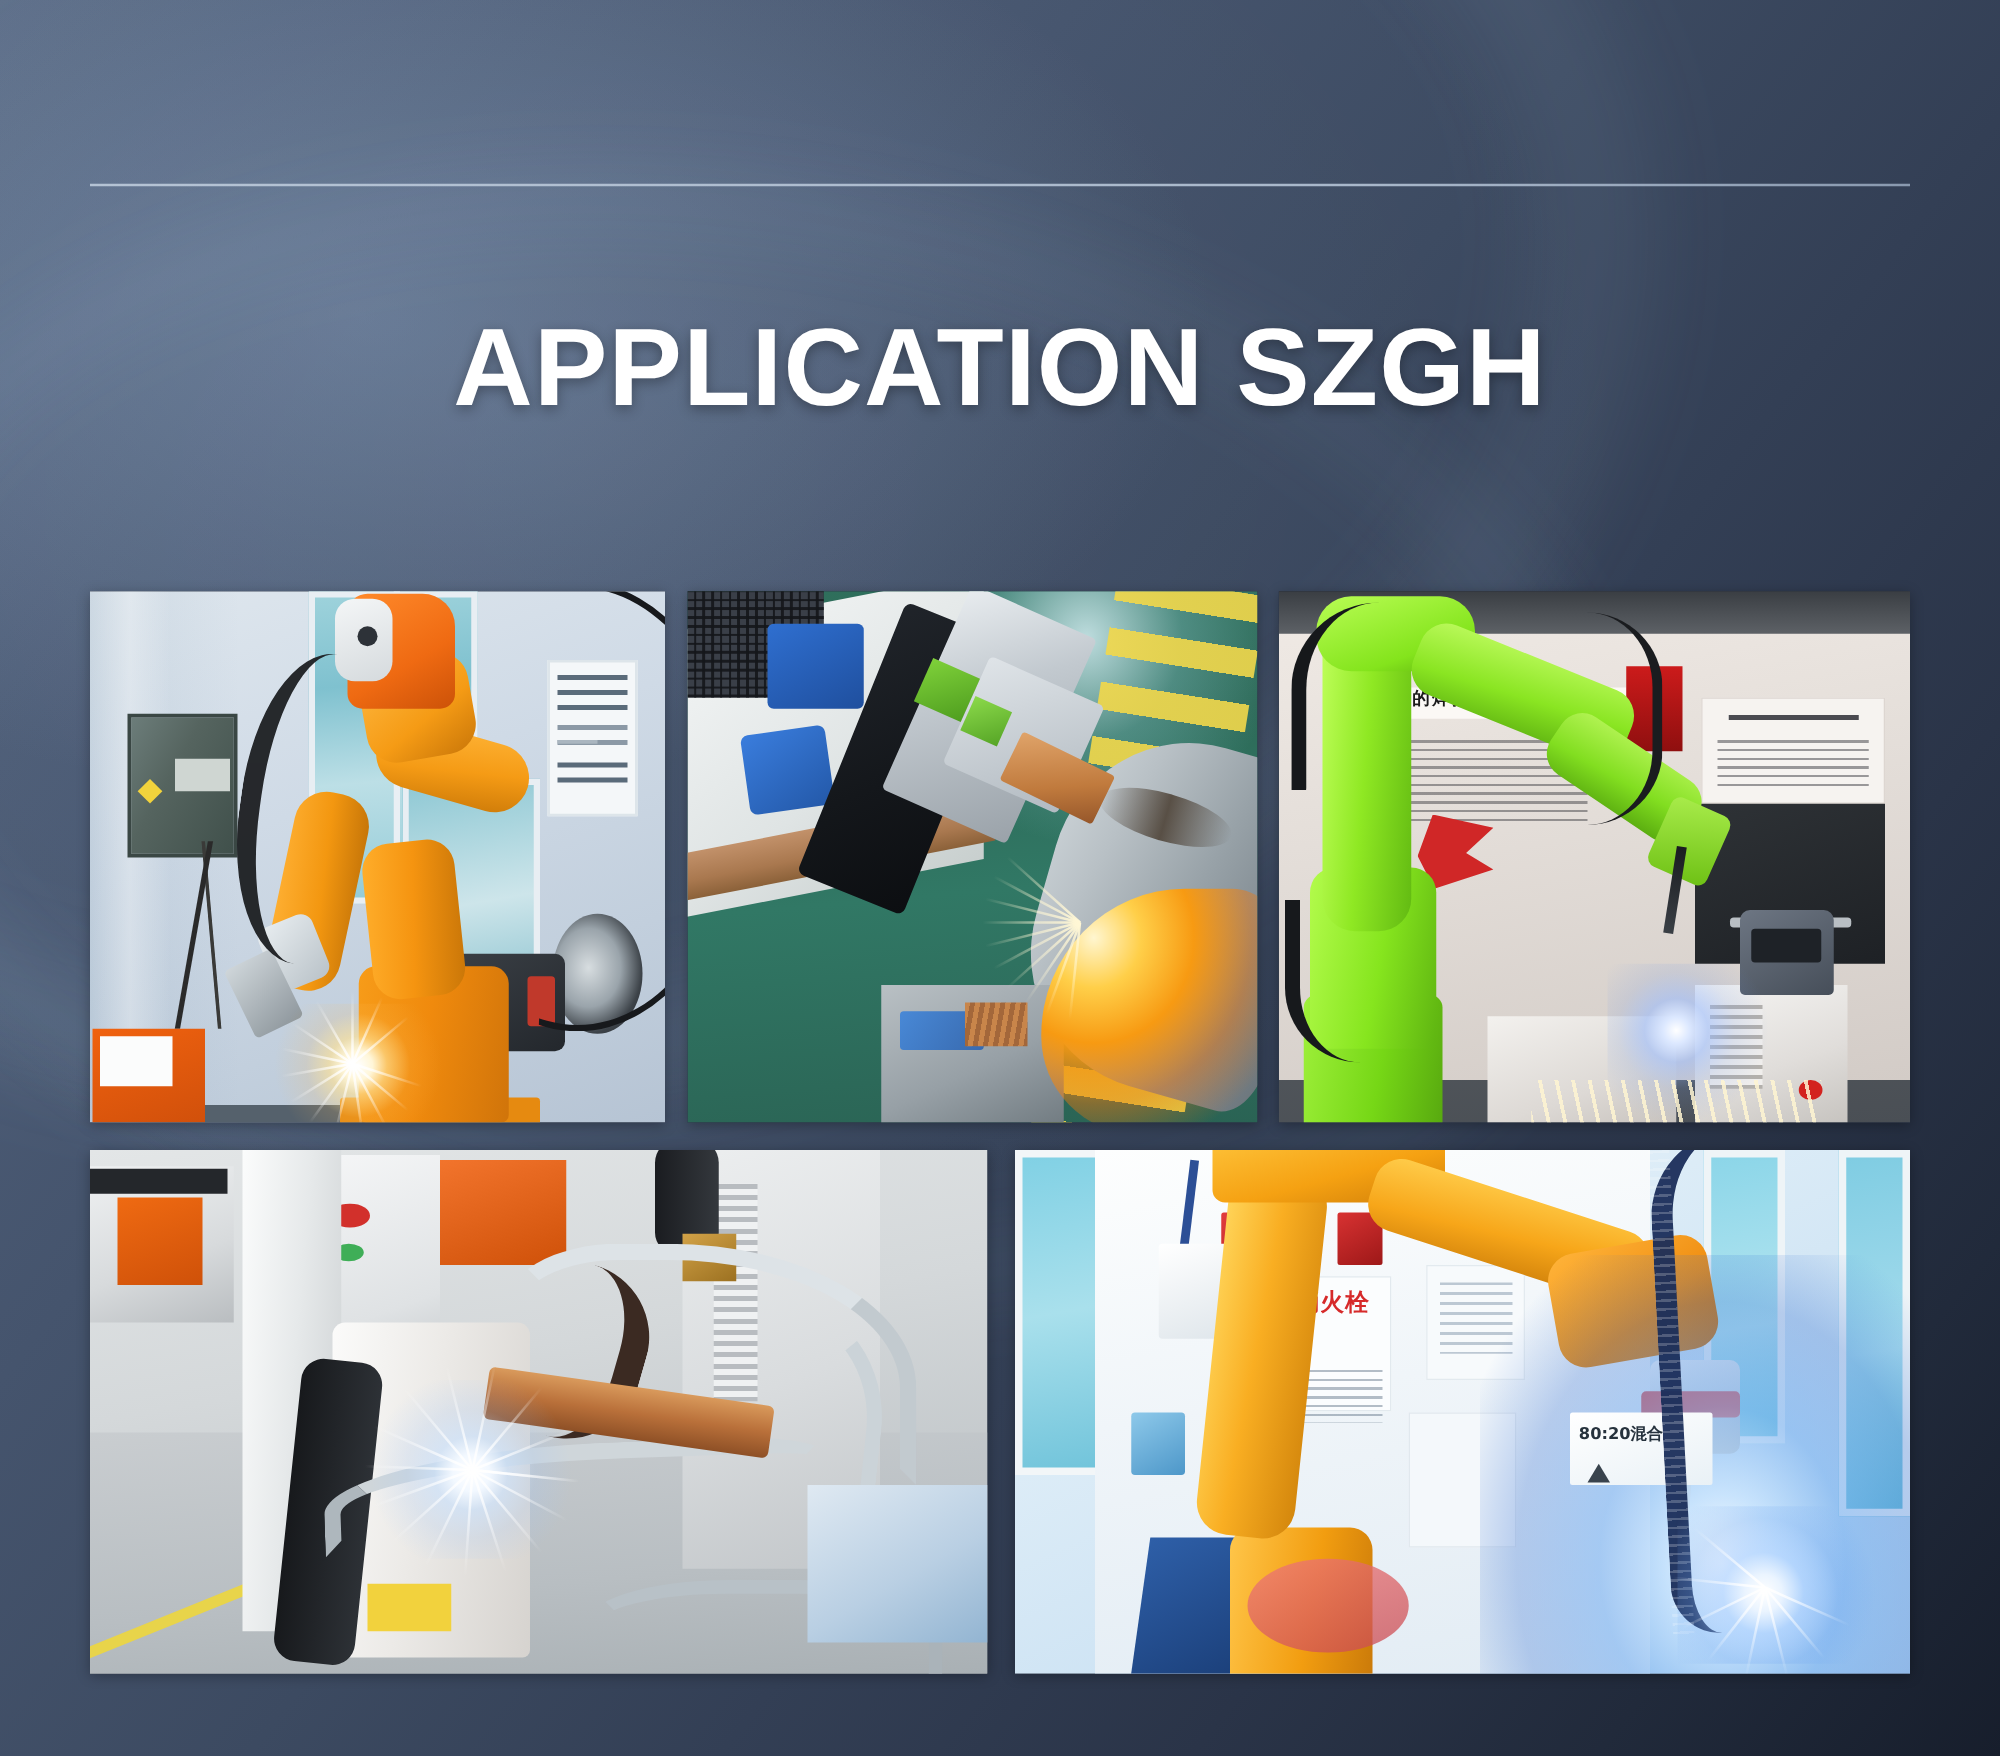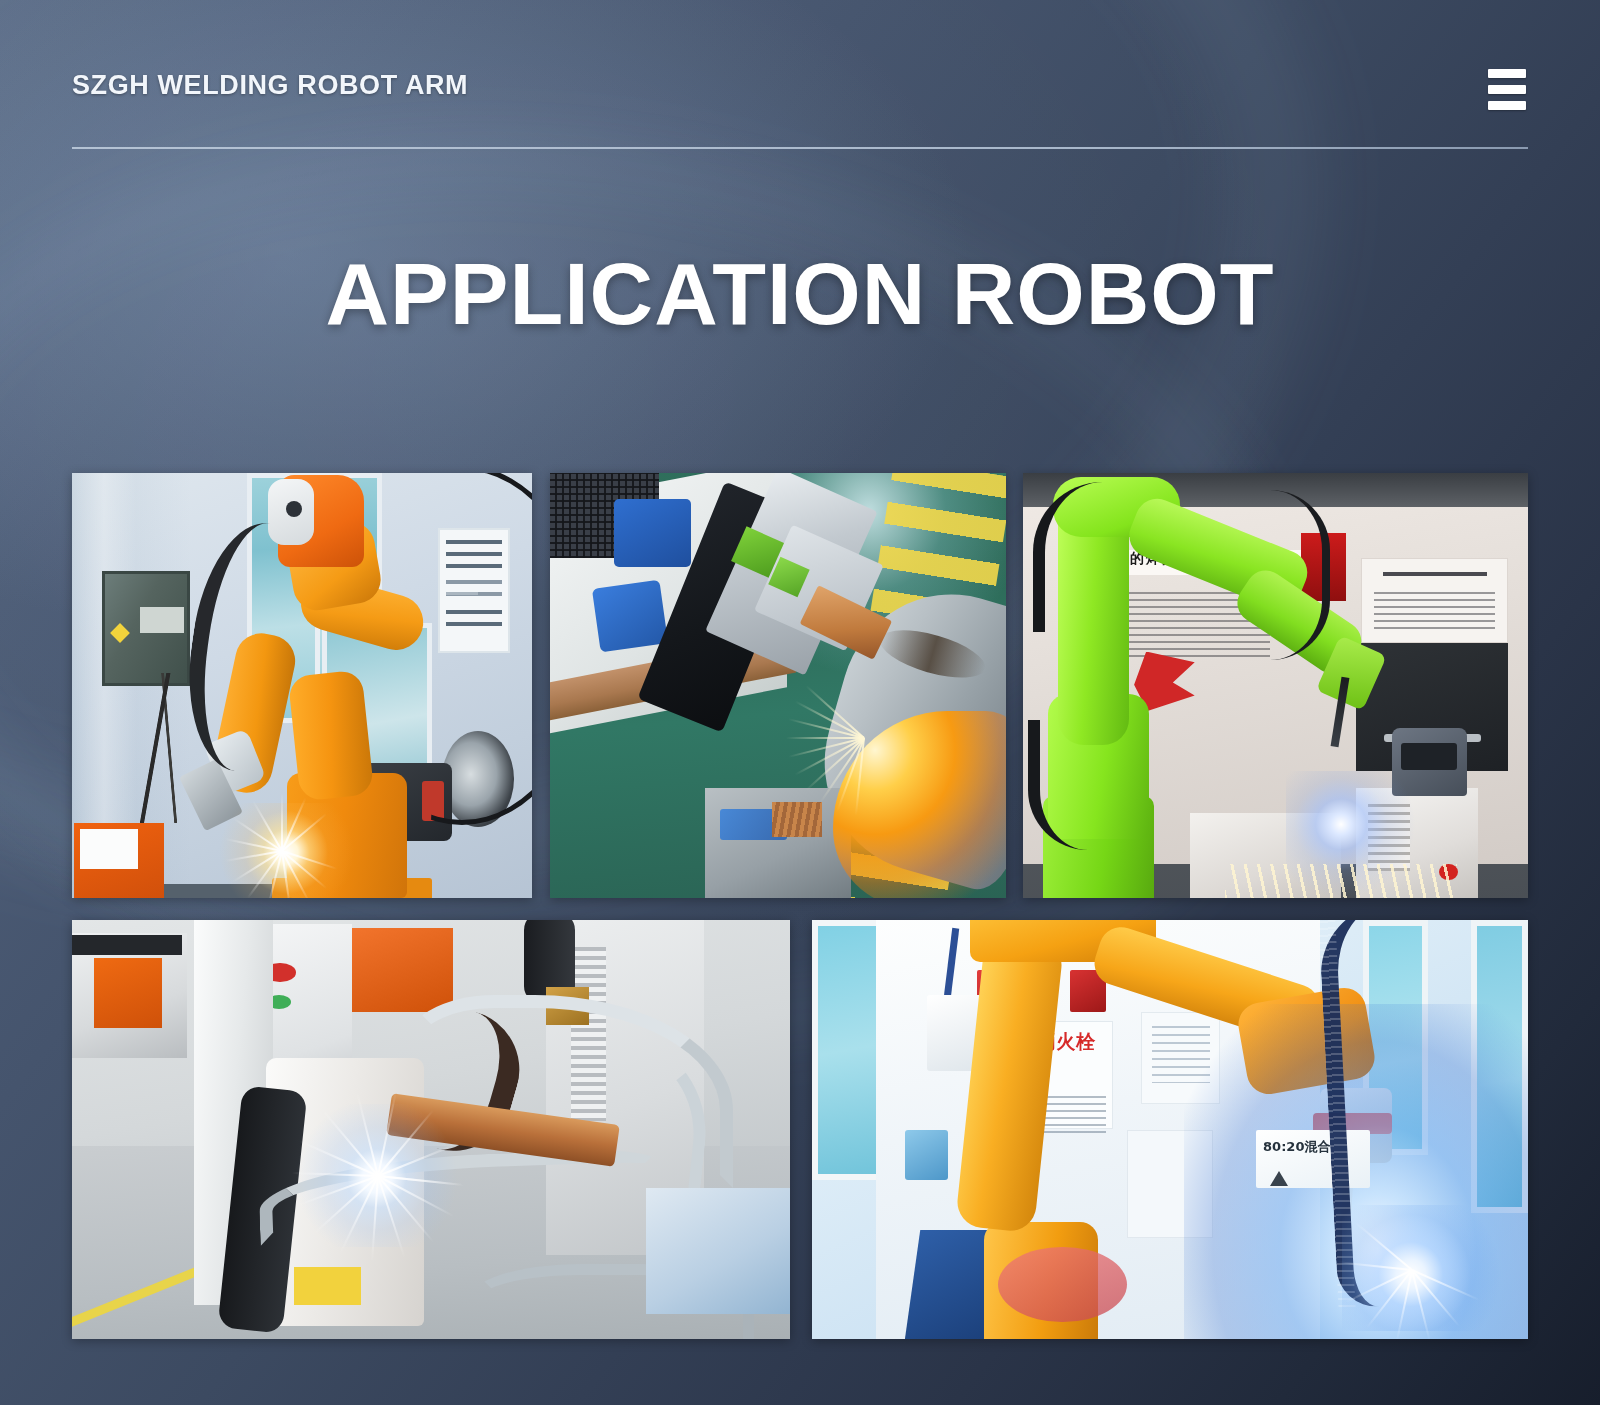--- a/index.html
+++ b/index.html
@@ -526,31 +526,23 @@
   .p5 .arcspot i{position:absolute;left:40%;top:52%;width:2px;height:74px;background:linear-gradient(#ffffff,rgba(200,225,255,0));transform-origin:top center;}
 </style>
 </head>
 <body>
 
 <div class="slide">
   <div class="swoosh"></div>
   <div class="swoosh2"></div>
   <div class="vignette"></div>
 
-  <div class="header">
-    <div class="brand-title">SZGH WELDING ROBOT ARM</div>
-    <div class="menu-btn">
-      <span></span>
-      <span></span>
-      <span></span>
-    </div>
-  </div>
   <div class="header-rule"></div>
 
-  <div class="page-heading">APPLICATION ROBOT</div>
+  <div class="page-heading">APPLICATION SZGH</div>
 
   <div class="gallery">
 
     <div class="tile t1">
       <div class="photo p1">
         <div class="layer wall-panel"></div>
         <div class="layer window"></div>
         <div class="layer window2"></div>
         <div class="layer e-cabinet">
             <div class="ydot"></div>

